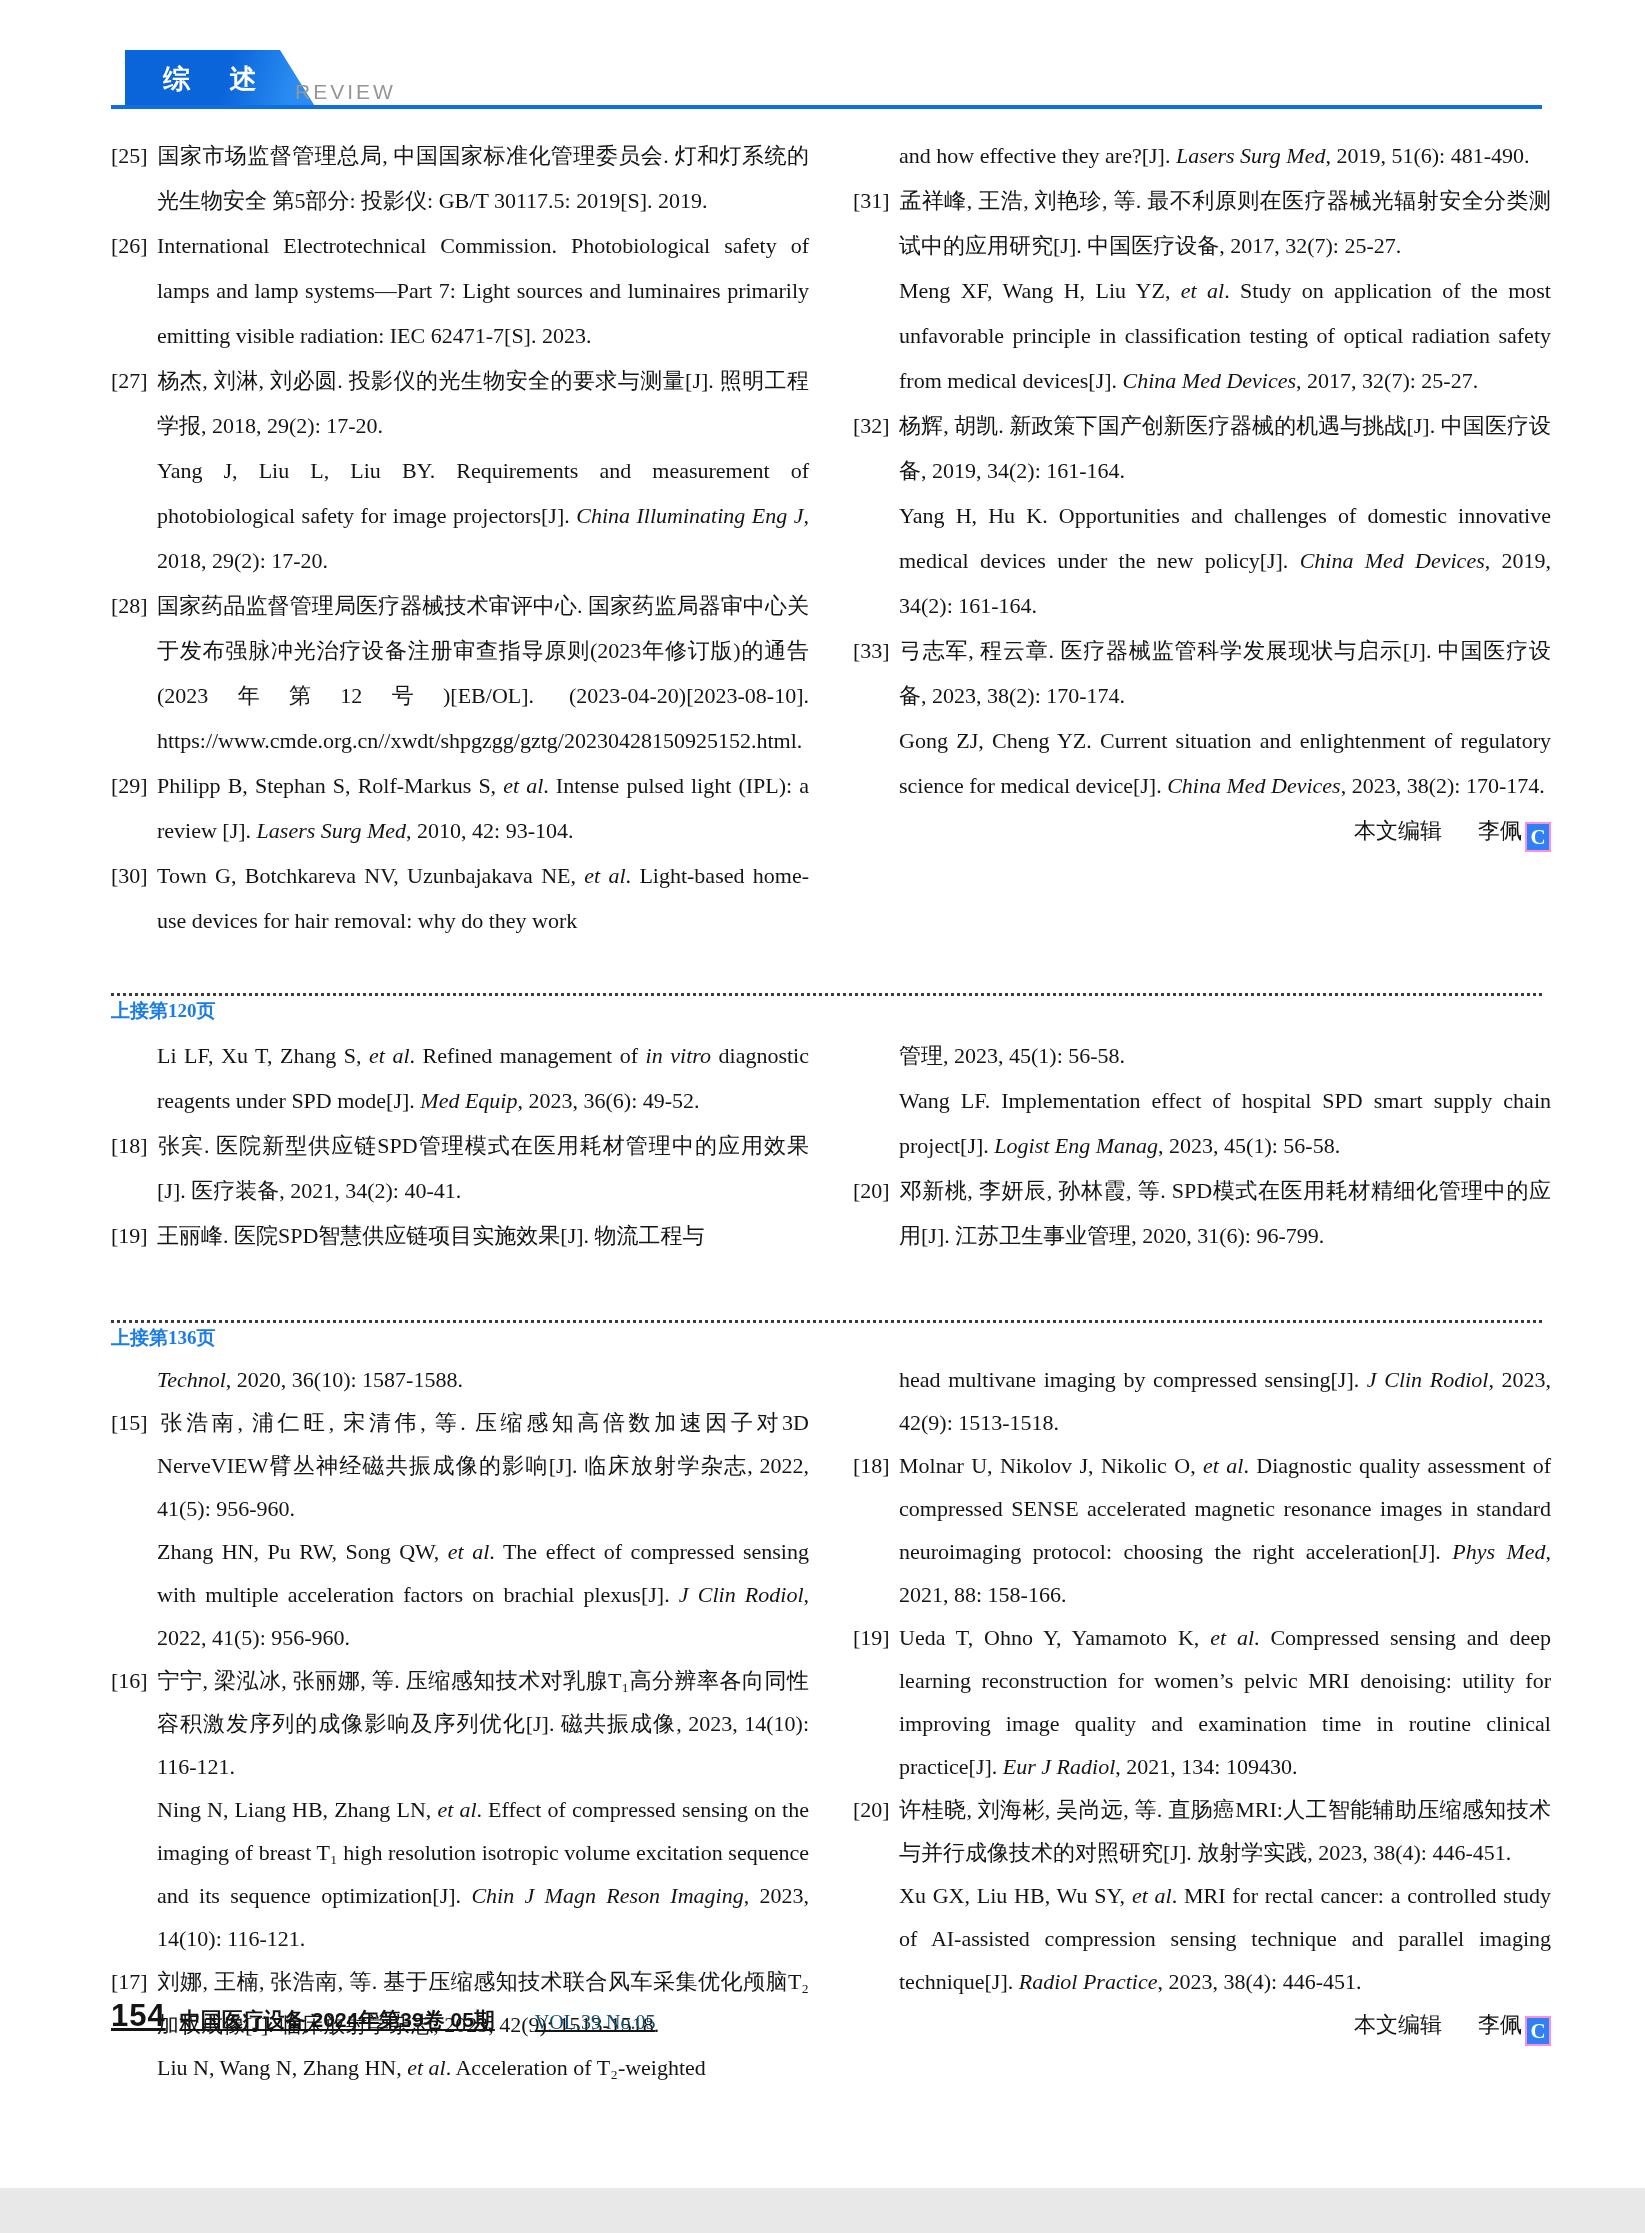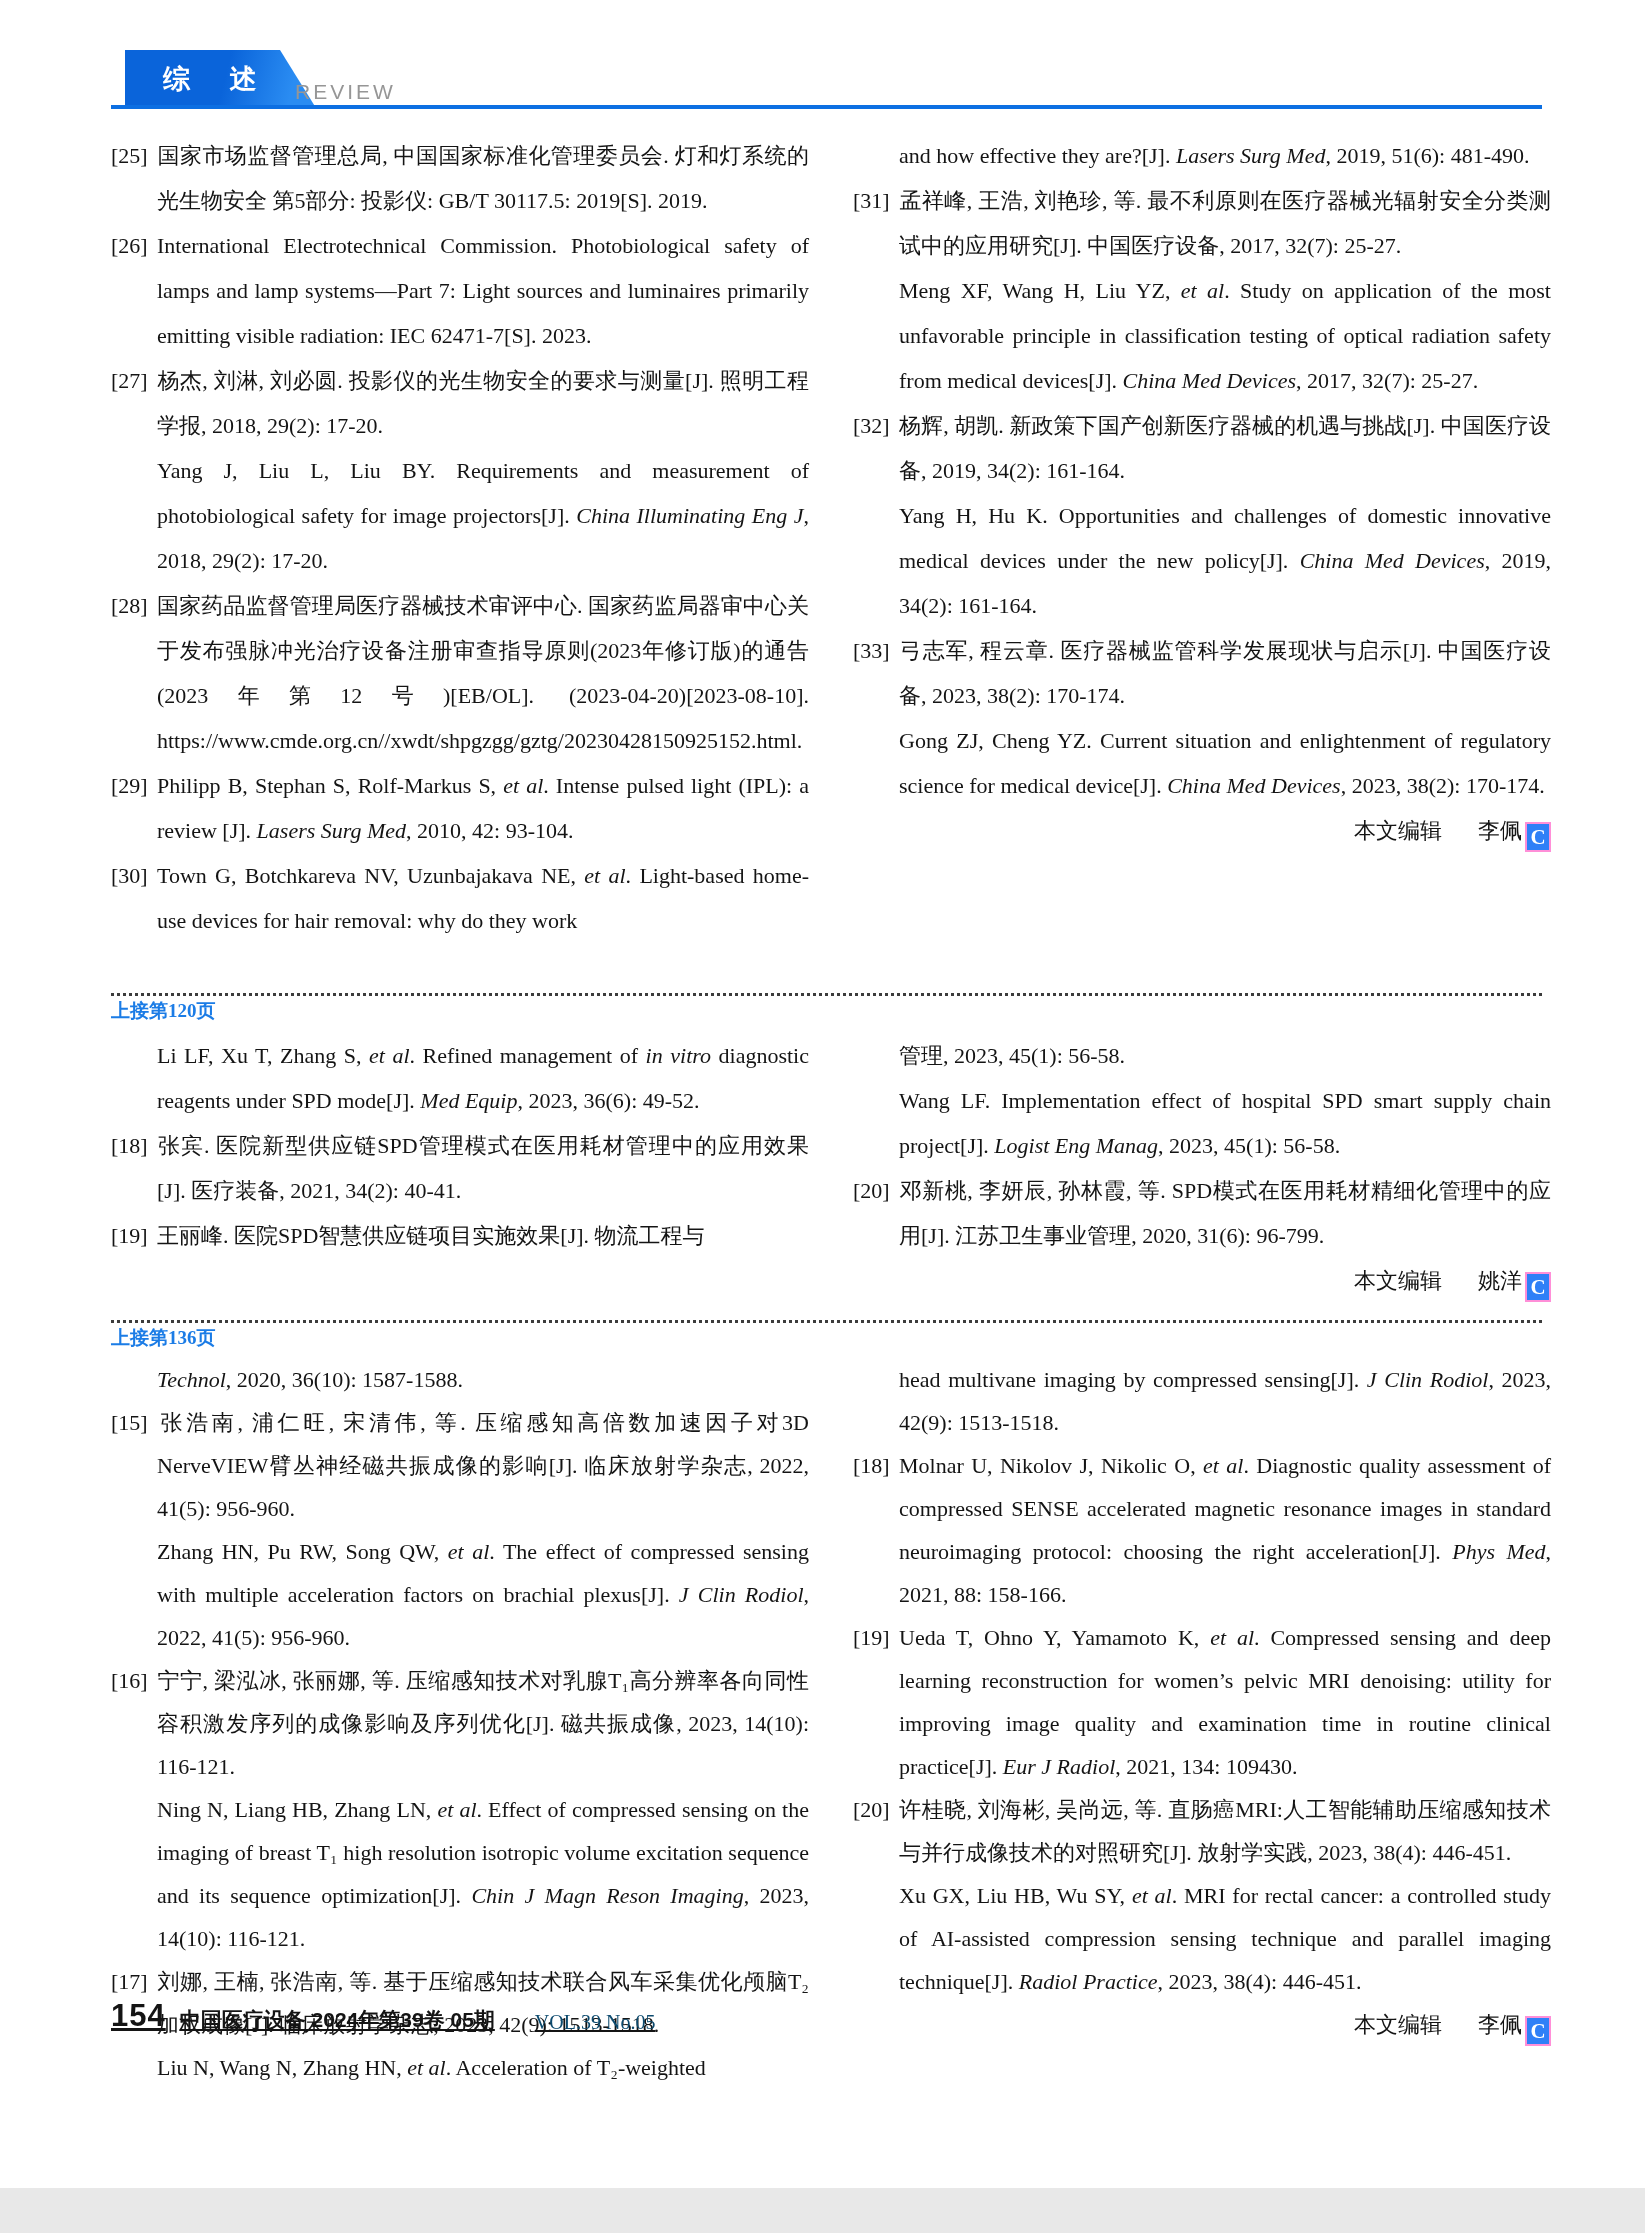--- a/index.html
+++ b/index.html
@@ -127,21 +127,20 @@
   <section class="refs sec2">
     <div class="col" id="sec1-left">
         <p class="cont"><span>Li LF, Xu T, Zhang S, </span><em>et al</em><span>. Refined management of </span><em>in vitro</em><span> diagnostic reagents under SPD mode[J]. </span><em>Med Equip</em><span>, 2023, 36(6): 49-52.</span></p>
         <p class="ref"><span class="num">[18]</span><span>张宾. 医院新型供应链SPD管理模式在医用耗材管理中的应用效果[J]. 医疗装备, 2021, 34(2): 40-41.</span></p>
         <p class="ref"><span class="num">[19]</span><span>王丽峰. 医院SPD智慧供应链项目实施效果[J]. 物流工程与</span></p>
       </div>
     <div class="col" id="sec1-right">
         <p class="cont"><span>管理, 2023, 45(1): 56-58.</span></p>
         <p class="cont"><span>Wang LF. Implementation effect of hospital SPD smart supply chain project[J]. </span><em>Logist Eng Manag</em><span>, 2023, 45(1): 56-58.</span></p>
         <p class="ref"><span class="num">[20]</span><span>邓新桃, 李妍辰, 孙林霞, 等. SPD模式在医用耗材精细化管理中的应用[J]. 江苏卫生事业管理, 2020, 31(6): 96-799.</span></p>
-        <div class="editor"><span>本文编辑</span><span class="ed-name">姚洋</span><span class="logo-c">C</span></div>
       </div>
   </section>
 
   <div class="sep"></div>
   <div class="cont-label">上接第136页</div>
 
   <section class="refs sec3">
     <div class="col" id="sec2-left">
         <p class="cont"><em>Technol</em><span>, 2020, 36(10): 1587-1588.</span></p>
         <p class="ref"><span class="num">[15]</span><span>张浩南, 浦仁旺, 宋清伟, 等. 压缩感知高倍数加速因子对3D NerveVIEW臂丛神经磁共振成像的影响[J]. 临床放射学杂志, 2022, 41(5): 956-960.</span></p>

